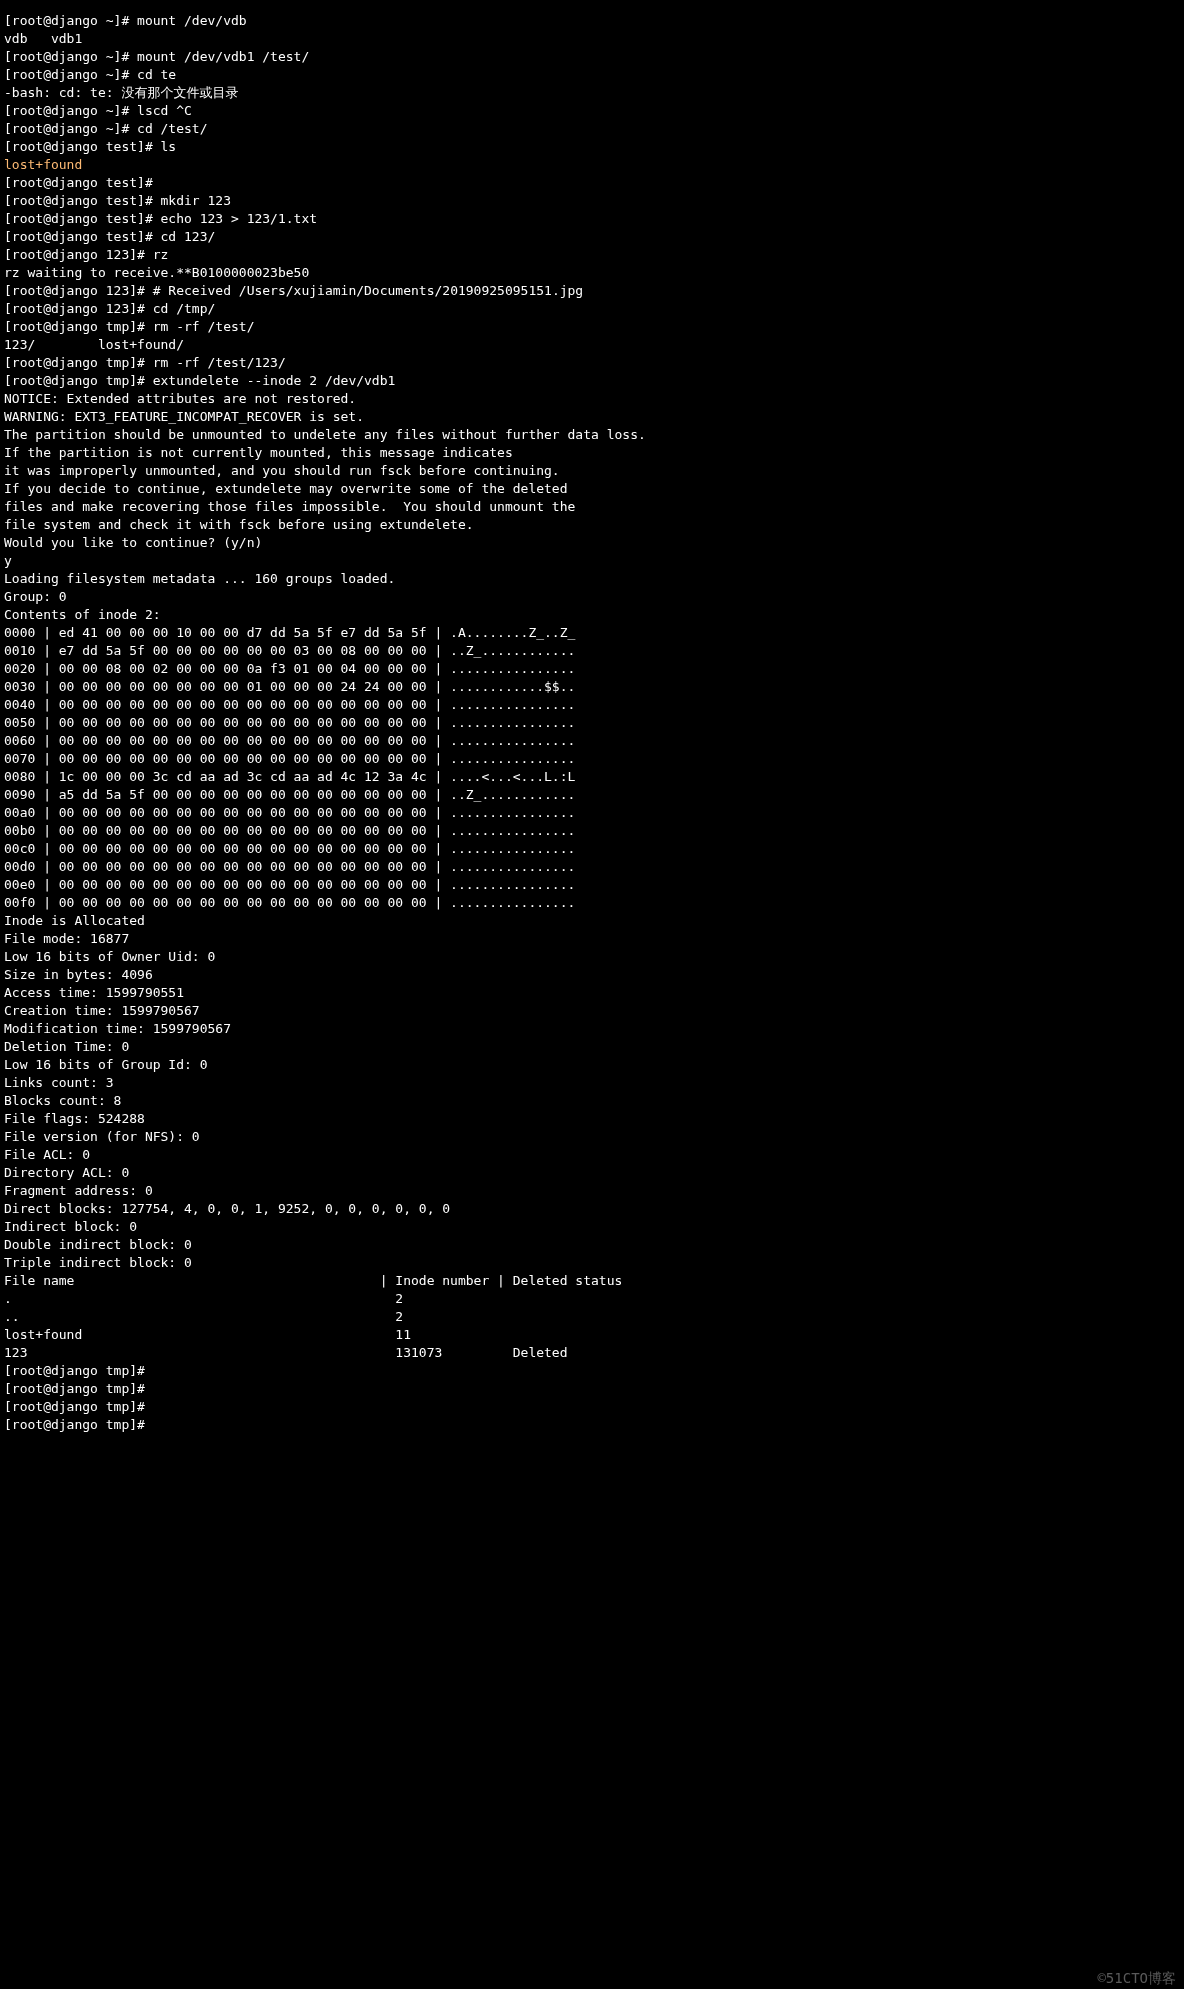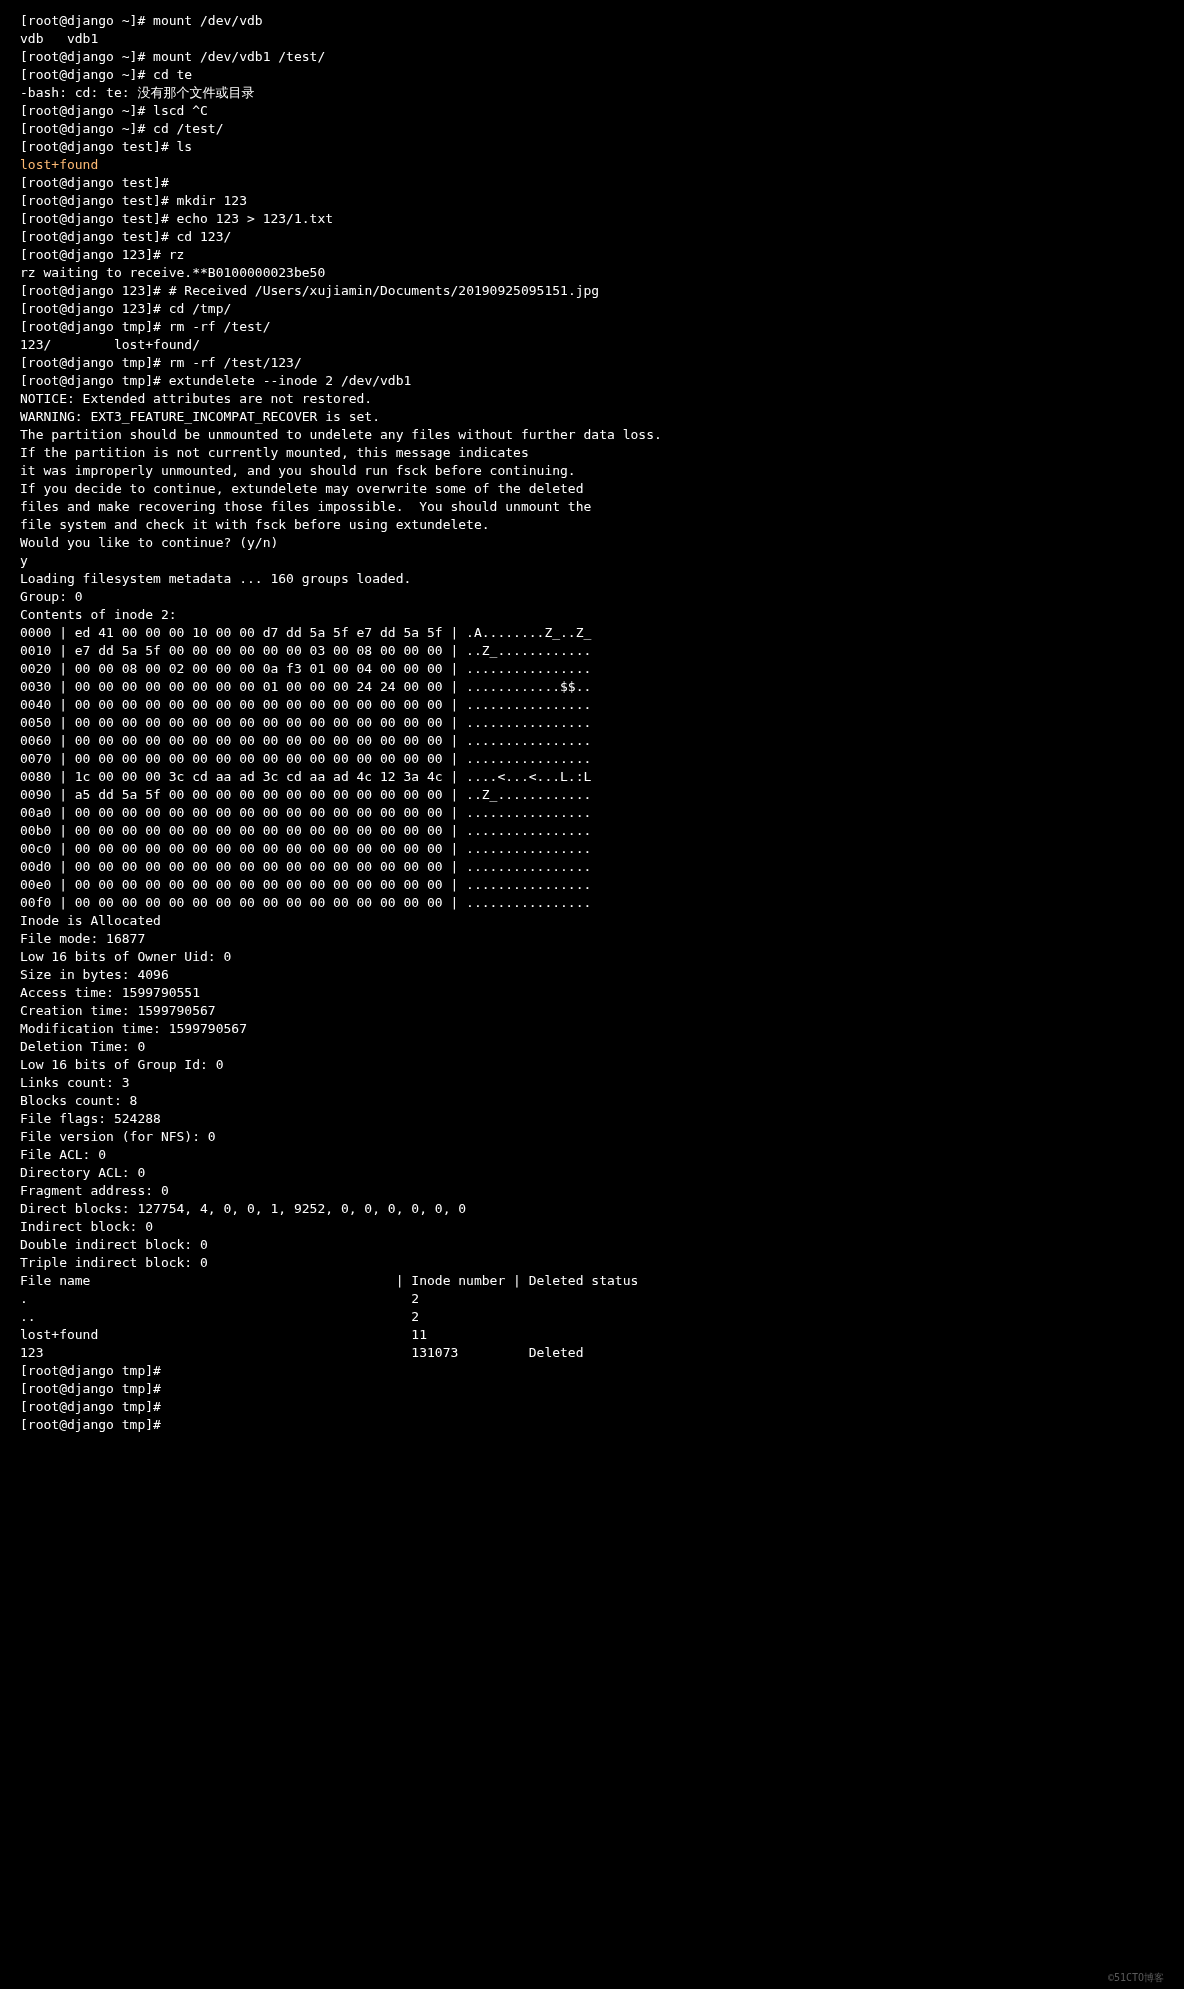--- a/index.html
+++ b/index.html
@@ -6,30 +6,30 @@
     margin: 0;
     padding: 0;
     background: #000;
     color: #fff;
     font-family: "Menlo", "Consolas", "DejaVu Sans Mono", monospace;
     font-size: 13px;
     line-height: 18px;
     width: 1184px;
   }
   .terminal {
-    padding: 12px 20px;
+    padding: 12px 4px;
     white-space: pre;
   }
   .prompt-open { color: #fff; }
   .dir-link { color: #fdba74; }
   .watermark {
     position: absolute;
-    right: 20px;
+    right: 8px;
     bottom: 2px;
-    font-size: 10px;
+    font-size: 14px;
     color: #5a5a5a;
     text-align: right;
   }
 </style>
 </head>
 <body>
 
 <div class="terminal" id="terminal"><div><span class="prompt-open">[root@django ~]#</span><span> mount /dev/vdb</span></div><div><span>vdb   vdb1</span></div><div><span class="prompt-open">[root@django ~]#</span><span> mount /dev/vdb1 /test/</span></div><div><span class="prompt-open">[root@django ~]#</span><span> cd te</span></div><div><span>-bash: cd: te: 没有那个文件或目录</span></div><div><span class="prompt-open">[root@django ~]#</span><span> lscd ^C</span></div><div><span class="prompt-open">[root@django ~]#</span><span> cd /test/</span></div><div><span class="prompt-open">[root@django test]#</span><span> ls</span></div><div><span class="dir-link">lost+found</span></div><div><span class="prompt-open">[root@django test]#</span><span></span></div><div><span class="prompt-open">[root@django test]#</span><span> mkdir 123</span></div><div><span class="prompt-open">[root@django test]#</span><span> echo 123 &gt; 123/1.txt</span></div><div><span class="prompt-open">[root@django test]#</span><span> cd 123/</span></div><div><span class="prompt-open">[root@django 123]#</span><span> rz</span></div><div><span>rz waiting to receive.**B0100000023be50</span></div><div><span class="prompt-open">[root@django 123]#</span><span> # Received /Users/xujiamin/Documents/20190925095151.jpg</span></div><div><span class="prompt-open">[root@django 123]#</span><span> cd /tmp/</span></div><div><span class="prompt-open">[root@django tmp]#</span><span> rm -rf /test/</span></div><div><span>123/        lost+found/</span></div><div><span class="prompt-open">[root@django tmp]#</span><span> rm -rf /test/123/</span></div><div><span class="prompt-open">[root@django tmp]#</span><span> extundelete --inode 2 /dev/vdb1</span></div><div><span>NOTICE: Extended attributes are not restored.</span></div><div><span>WARNING: EXT3_FEATURE_INCOMPAT_RECOVER is set.</span></div><div><span>The partition should be unmounted to undelete any files without further data loss.</span></div><div><span>If the partition is not currently mounted, this message indicates</span></div><div><span>it was improperly unmounted, and you should run fsck before continuing.</span></div><div><span>If you decide to continue, extundelete may overwrite some of the deleted</span></div><div><span>files and make recovering those files impossible.  You should unmount the</span></div><div><span>file system and check it with fsck before using extundelete.</span></div><div><span>Would you like to continue? (y/n)</span></div><div><span>y</span></div><div><span>Loading filesystem metadata ... 160 groups loaded.</span></div><div><span>Group: 0</span></div><div><span>Contents of inode 2:</span></div><div><span>0000 | ed 41 00 00 00 10 00 00 d7 dd 5a 5f e7 dd 5a 5f | .A........Z_..Z_</span></div><div><span>0010 | e7 dd 5a 5f 00 00 00 00 00 00 03 00 08 00 00 00 | ..Z_............</span></div><div><span>0020 | 00 00 08 00 02 00 00 00 0a f3 01 00 04 00 00 00 | ................</span></div><div><span>0030 | 00 00 00 00 00 00 00 00 01 00 00 00 24 24 00 00 | ............$$..</span></div><div><span>0040 | 00 00 00 00 00 00 00 00 00 00 00 00 00 00 00 00 | ................</span></div><div><span>0050 | 00 00 00 00 00 00 00 00 00 00 00 00 00 00 00 00 | ................</span></div><div><span>0060 | 00 00 00 00 00 00 00 00 00 00 00 00 00 00 00 00 | ................</span></div><div><span>0070 | 00 00 00 00 00 00 00 00 00 00 00 00 00 00 00 00 | ................</span></div><div><span>0080 | 1c 00 00 00 3c cd aa ad 3c cd aa ad 4c 12 3a 4c | ....&lt;...&lt;...L.:L</span></div><div><span>0090 | a5 dd 5a 5f 00 00 00 00 00 00 00 00 00 00 00 00 | ..Z_............</span></div><div><span>00a0 | 00 00 00 00 00 00 00 00 00 00 00 00 00 00 00 00 | ................</span></div><div><span>00b0 | 00 00 00 00 00 00 00 00 00 00 00 00 00 00 00 00 | ................</span></div><div><span>00c0 | 00 00 00 00 00 00 00 00 00 00 00 00 00 00 00 00 | ................</span></div><div><span>00d0 | 00 00 00 00 00 00 00 00 00 00 00 00 00 00 00 00 | ................</span></div><div><span>00e0 | 00 00 00 00 00 00 00 00 00 00 00 00 00 00 00 00 | ................</span></div><div><span>00f0 | 00 00 00 00 00 00 00 00 00 00 00 00 00 00 00 00 | ................</span></div><div><span></span></div><div><span>Inode is Allocated</span></div><div><span>File mode: 16877</span></div><div><span>Low 16 bits of Owner Uid: 0</span></div><div><span>Size in bytes: 4096</span></div><div><span>Access time: 1599790551</span></div><div><span>Creation time: 1599790567</span></div><div><span>Modification time: 1599790567</span></div><div><span>Deletion Time: 0</span></div><div><span>Low 16 bits of Group Id: 0</span></div><div><span>Links count: 3</span></div><div><span>Blocks count: 8</span></div><div><span>File flags: 524288</span></div><div><span>File version (for NFS): 0</span></div><div><span>File ACL: 0</span></div><div><span>Directory ACL: 0</span></div><div><span>Fragment address: 0</span></div><div><span>Direct blocks: 127754, 4, 0, 0, 1, 9252, 0, 0, 0, 0, 0, 0</span></div><div><span>Indirect block: 0</span></div><div><span>Double indirect block: 0</span></div><div><span>Triple indirect block: 0</span></div><div><span></span></div><div><span>File name                                       | Inode number | Deleted status</span></div><div><span>.                                                 2</span></div><div><span>..                                                2</span></div><div><span>lost+found                                        11</span></div><div><span>123                                               131073         Deleted</span></div><div><span class="prompt-open">[root@django tmp]#</span><span></span></div><div><span class="prompt-open">[root@django tmp]#</span><span></span></div><div><span class="prompt-open">[root@django tmp]#</span><span></span></div><div><span class="prompt-open">[root@django tmp]#</span><span></span></div></div>
 <div class="watermark">©51CTO博客</div>
 

